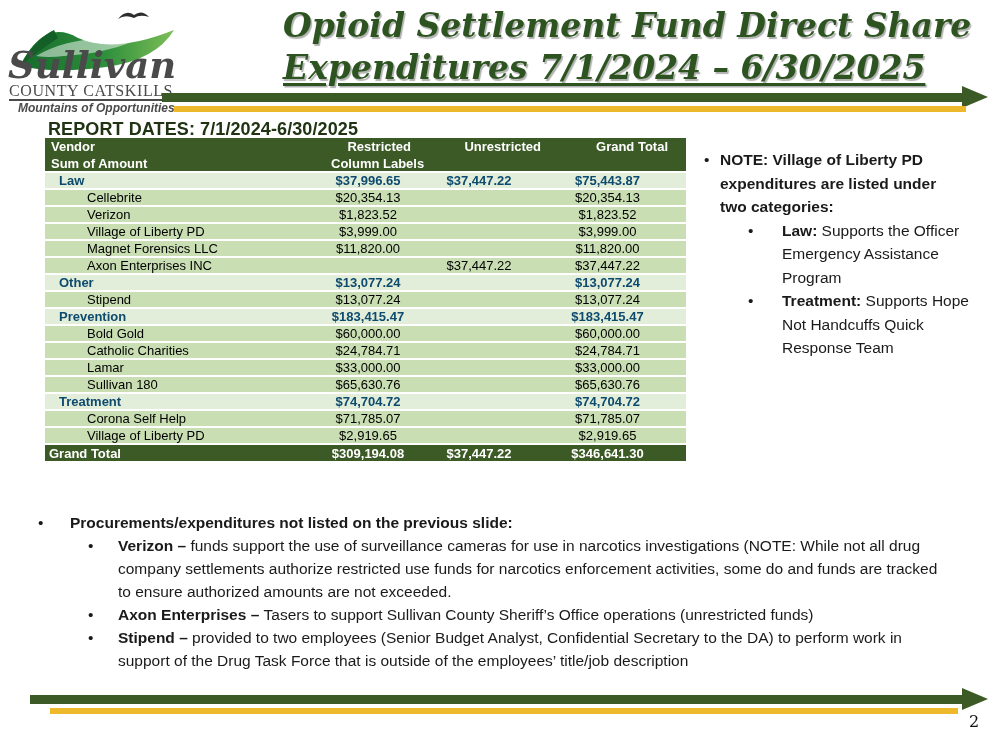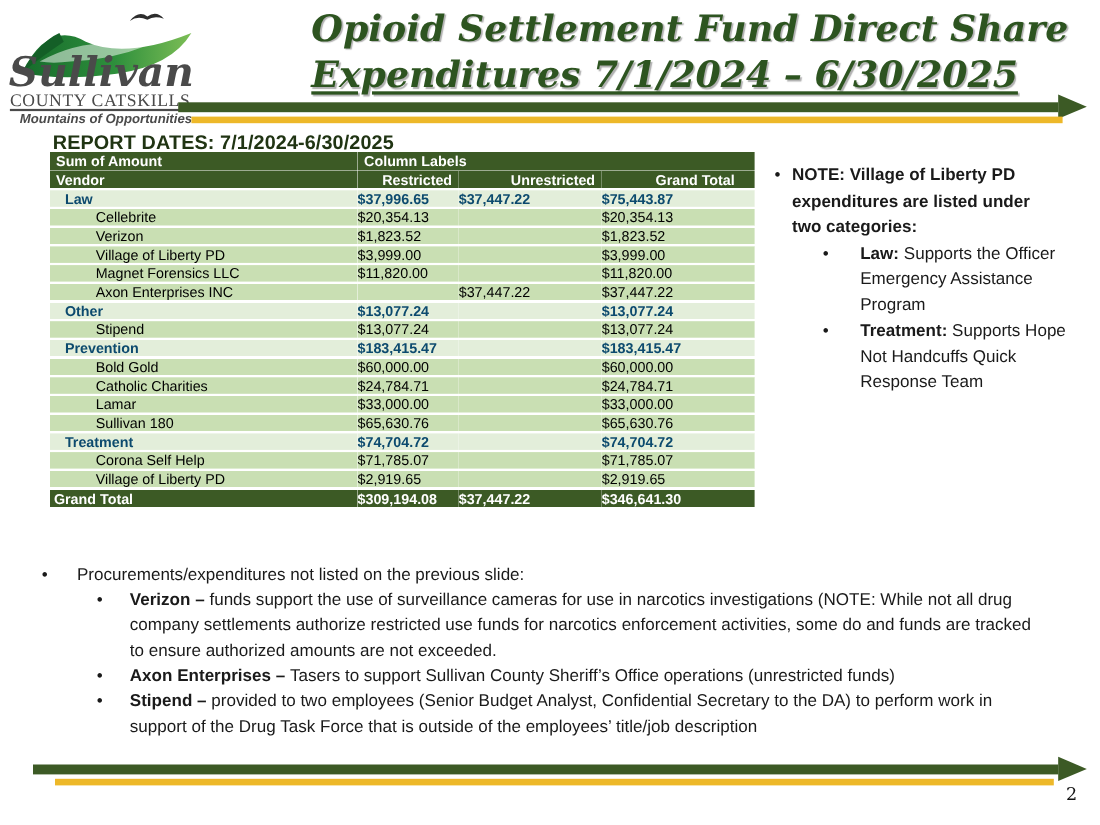--- a/index.html
+++ b/index.html
@@ -49,21 +49,21 @@
   table.pivot td { height:17px; overflow:hidden; white-space:nowrap; }
   col.c-vendor { width:280px; } col.c-restricted { width:92px; }
   col.c-unrestricted { width:130px; } col.c-grand { width:139px; }
 
   thead td { background:var(--dark_green); color:#ffffff; font-weight:bold; height:21px; padding:0 6px; }
   thead td.num { text-align:right; }
   thead td.restricted, thead td.unrestricted { padding-right:6px; }
   thead td.grand { padding-right:18px; }
 
   tbody td, tfoot td { border-top:2px solid #ffffff; }
-  td.num { text-align:left; }
+  td.num { text-align:center; }
   td.restricted, td.unrestricted { padding-right:6px; }
   td.grand { padding-right:18px; }
 
   tr.category td { background:var(--category_row); font-weight:bold; color:#0c4a6e; }
   tr.category td.vendor { padding-left:14px; }
   tr.item td { background:var(--item_row); color:#000000; }
   tr.item td.vendor { padding-left:42px; }
   tr.grand-row td { background:var(--dark_green); color:#ffffff; font-weight:bold; }
   tr.grand-row td.vendor { padding-left:4px; }
 
@@ -74,21 +74,21 @@
   .note-head .txt { font-weight:bold; width:243px; }
   .note-sub { display:flex; }
   .note-sub .bullet { margin-left:48px; width:34px; flex:none; }
   .note-sub .txt { width:190px; }
   .lead { font-weight:bold; }
 
   
   .bottom-block { position:absolute; left:36px; top:511px; width:945px; font-size:15.5px; line-height:23px; color:#1a1a1a; }
   .bottom-head { display:flex; }
   .bottom-head .bullet { width:34px; padding-left:2px; flex:none; }
-  .bottom-head .txt { font-weight:normal; }
+  .bottom-head .txt { font-weight:bold; }
   .bottom-sub { display:flex; }
   .bottom-sub .bullet { margin-left:52px; width:30px; flex:none; }
   .bottom-sub .txt { width:822px; }
 
   
   .page-number {
     position:absolute; left:969px; top:712px; font-family:"DejaVu Serif", serif;
     font-size:16px; color:#111111;
   }
 </style>
@@ -131,28 +131,28 @@
 
   <table class="pivot">
     <colgroup>
       <col class="c-vendor">
         <col class="c-restricted">
         <col class="c-unrestricted">
         <col class="c-grand">
     </colgroup>
     <thead>
       <tr>
-        <td>Sum of Amount</td>
-        <td colspan="3">Column Labels</td>
-      </tr>
-      <tr>
         <td>Vendor</td>
         <td class="num restricted">Restricted</td>
         <td class="num unrestricted">Unrestricted</td>
         <td class="num grand">Grand Total</td>
+      </tr>
+      <tr>
+        <td>Sum of Amount</td>
+        <td colspan="3">Column Labels</td>
       </tr>
     </thead>
     <tbody>
         <tr class="category">
           <td class="vendor">Law</td>
           <td class="num restricted">$37,996.65</td>
           <td class="num unrestricted">$37,447.22</td>
           <td class="num grand">$75,443.87</td>
         </tr>
         <tr class="item">

